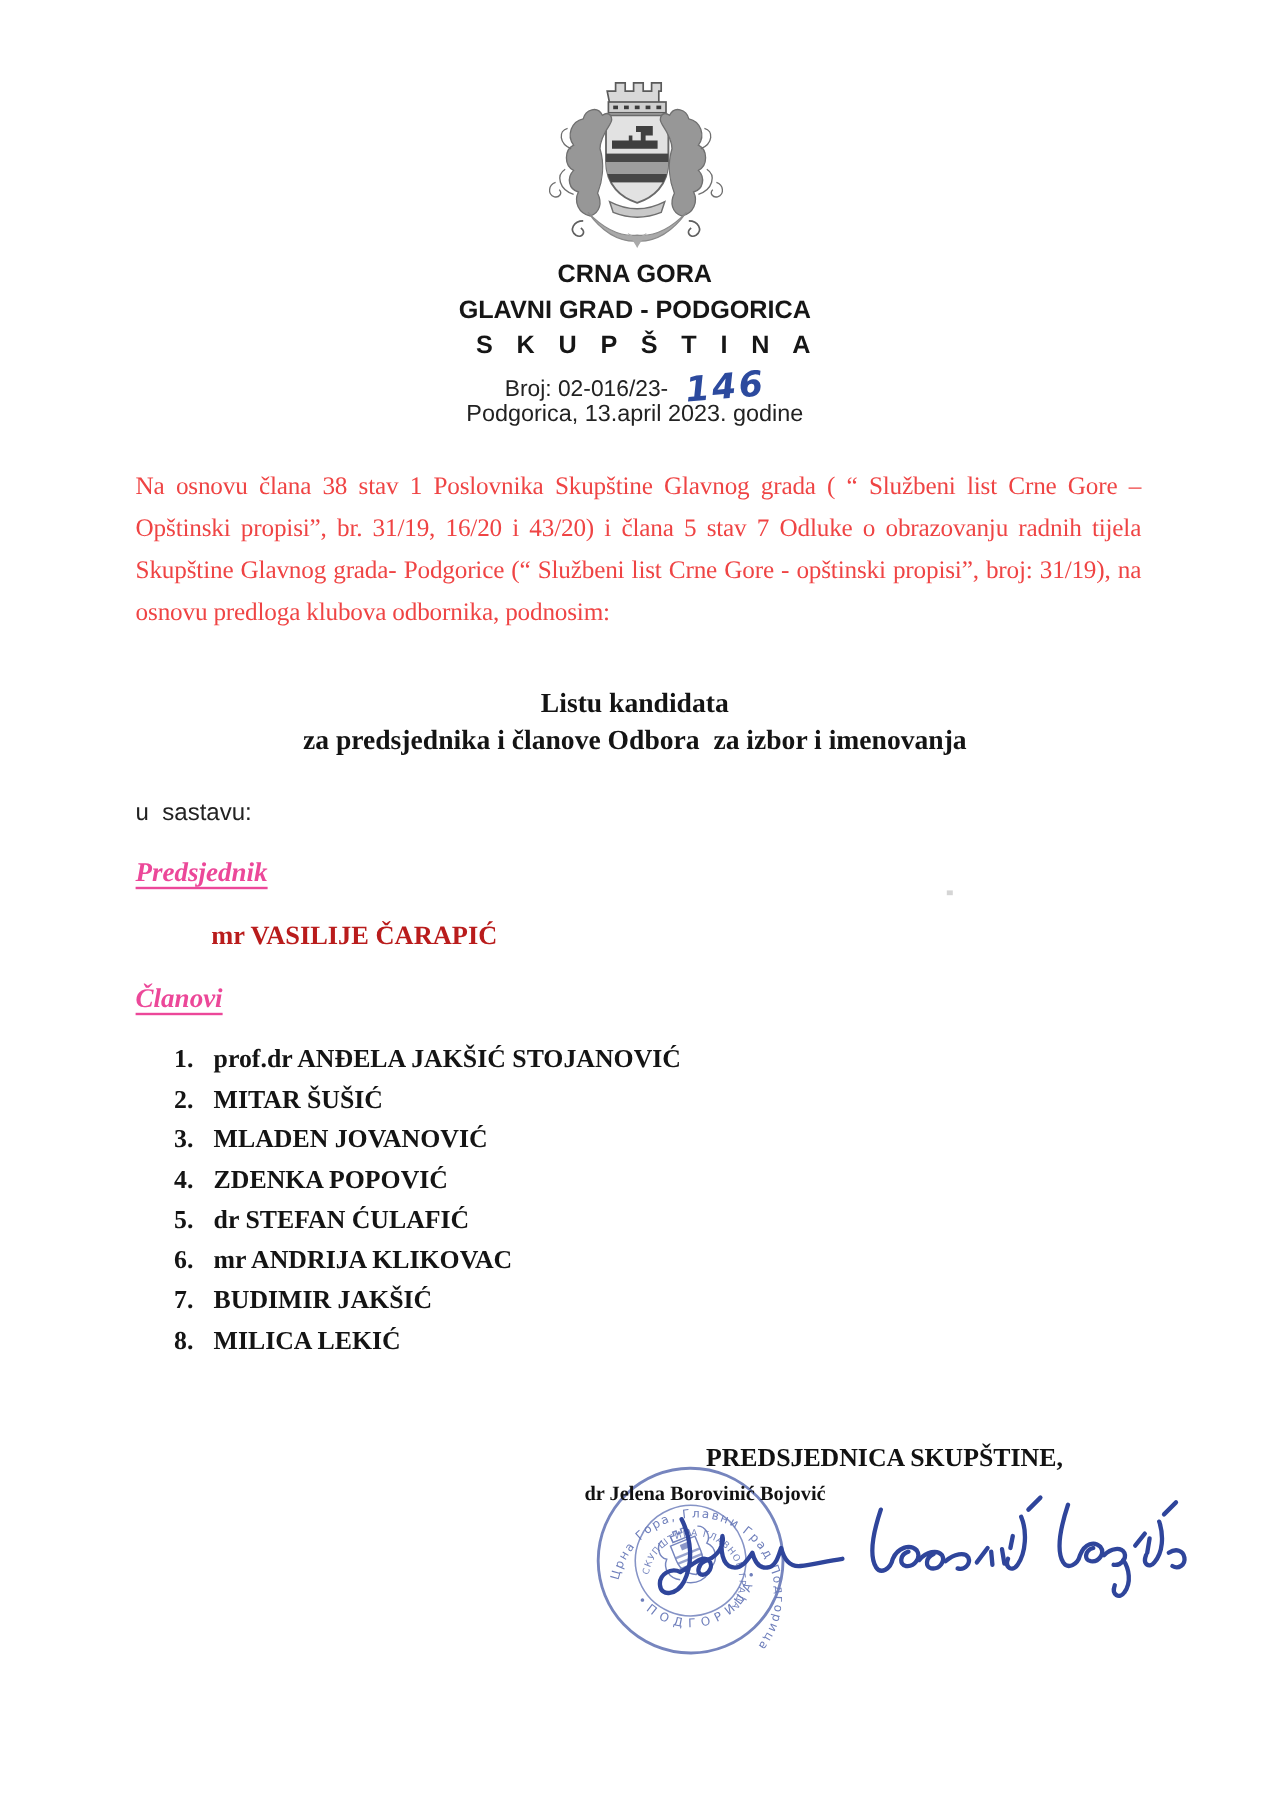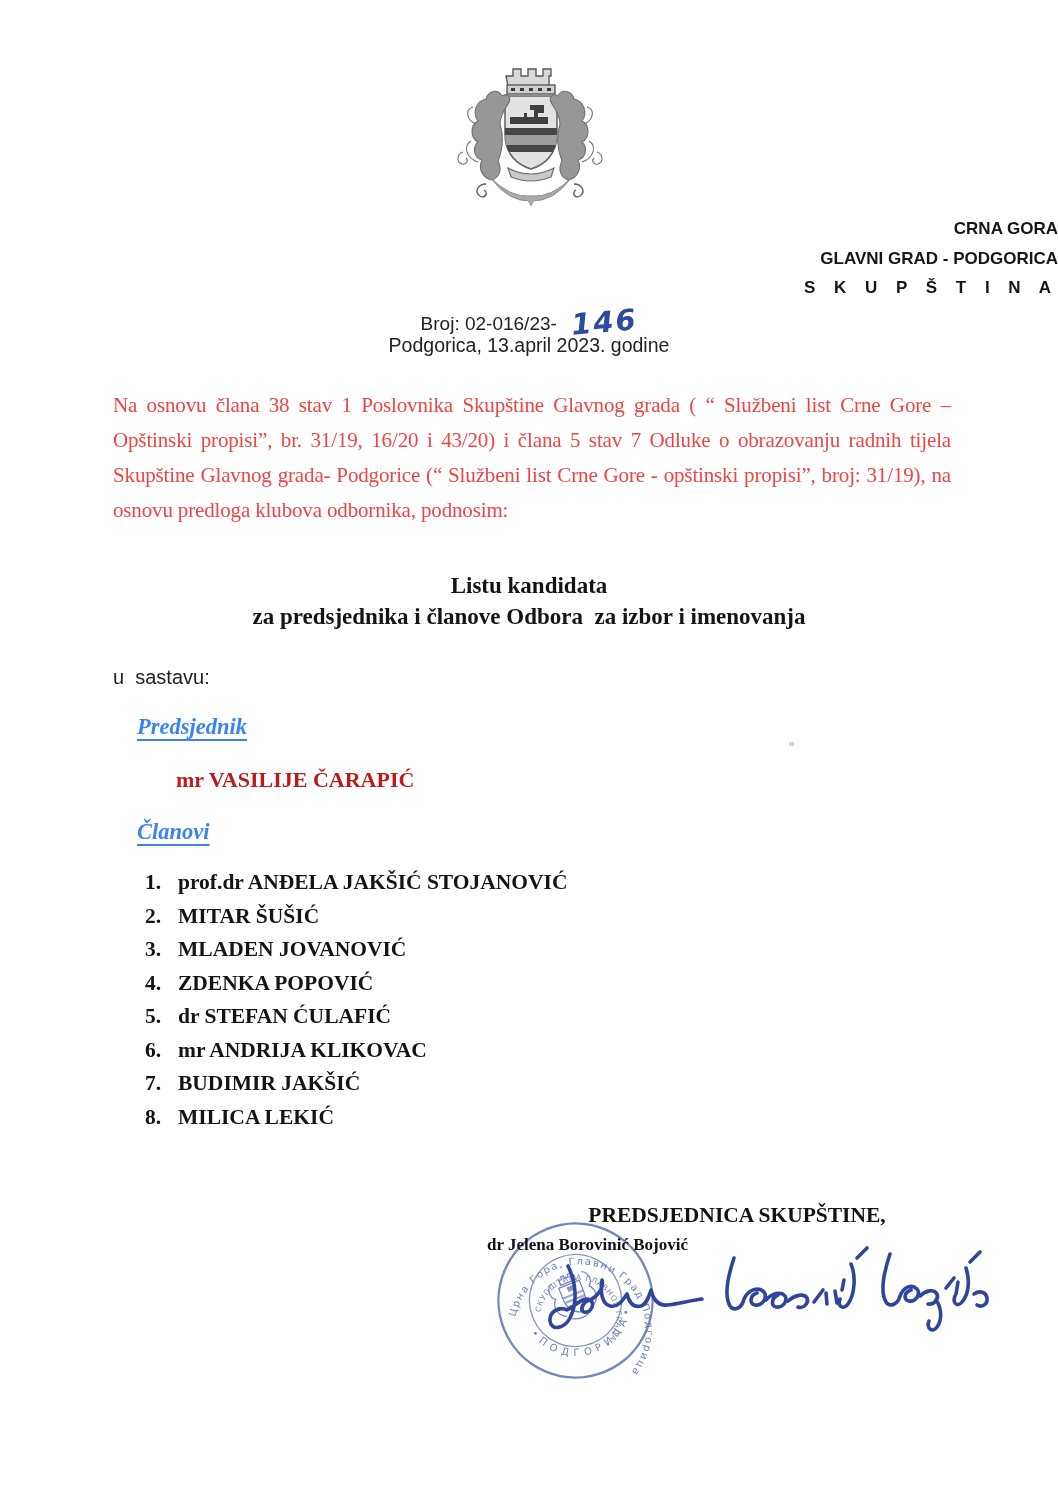--- a/index.html
+++ b/index.html
@@ -1,31 +1,31 @@
 <!DOCTYPE html>
 <html><head>
 <meta charset="utf-8">
 <style>
   html,body{margin:0;padding:0;background:#ffffff;}
   body{width:1058px;height:1497px;position:relative;font-family:"Liberation Sans",sans-serif;color:#1c1c1c;}
   .abs{position:absolute;}
   
   .arms{left:450px;top:62px;width:160px;height:145px;}
-  .hdr{left:0;right:0;top:214px;text-align:right;font-weight:bold;font-size:17px;line-height:29.5px;color:#161616;}
+  .hdr{left:0;right:0;top:214px;text-align:center;font-weight:bold;font-size:21px;line-height:29.5px;color:#161616;}
   .hdr .l3{letter-spacing:7px;margin-left:21px;}
   .broj-line{left:0;right:0;top:303px;text-align:center;font-size:19px;color:#222;}
   .hand{font-family:"DejaVu Sans",sans-serif;font-style:italic;font-weight:bold;color:#2c4a9e;font-size:29px;display:inline-block;transform:rotate(-5deg) translateY(2px);margin-left:14px;letter-spacing:2px;}
   .date-line{left:0;right:0;top:334px;text-align:center;font-size:19.5px;color:#222;}
   
   .serif{font-family:"Liberation Serif","DejaVu Serif",serif;}
   .para{left:113px;top:388px;width:838px;font-size:21px;line-height:35px;text-align:justify;color:#ef4444;letter-spacing:-0.15px;}
   .doc-title{left:0;right:0;top:570px;text-align:center;font-weight:bold;font-size:23px;line-height:31px;color:#141414;}
   .doc-title .t2{white-space:pre;}
   .sastavu{left:113px;top:666px;font-size:20px;color:#222;white-space:pre;}
-  .sec-head{left:113px;font-weight:bold;font-style:italic;font-size:22.5px;color:#3b82f6;text-decoration:underline;text-decoration-thickness:2px;text-underline-offset:5px;margin-left:24px;}
+  .sec-head{left:113px;font-weight:bold;font-style:italic;font-size:22.5px;color:#ec4899;text-decoration:underline;text-decoration-thickness:2px;text-underline-offset:5px;}
   .pres-head{top:714px;}
   .pres-name{left:176px;top:767px;font-weight:bold;font-size:22px;color:#b91c1c;}
   .memb-head{top:819px;}
   .members{left:145px;top:866px;font-weight:bold;font-size:21.5px;color:#141414;}
   .member-row{line-height:33.5px;white-space:nowrap;}
   .member-num{display:inline-block;width:33px;}
   
   .sig-title{left:487px;top:1203px;width:500px;text-align:center;font-weight:bold;font-size:21.5px;color:#121212;z-index:3;}
   .sig-name{left:487px;top:1235px;width:500px;text-align:left;font-weight:bold;font-size:17px;color:#121212;z-index:3;}
   .stamp{left:493px;top:1218px;width:165px;height:165px;z-index:1;opacity:0.85;}

